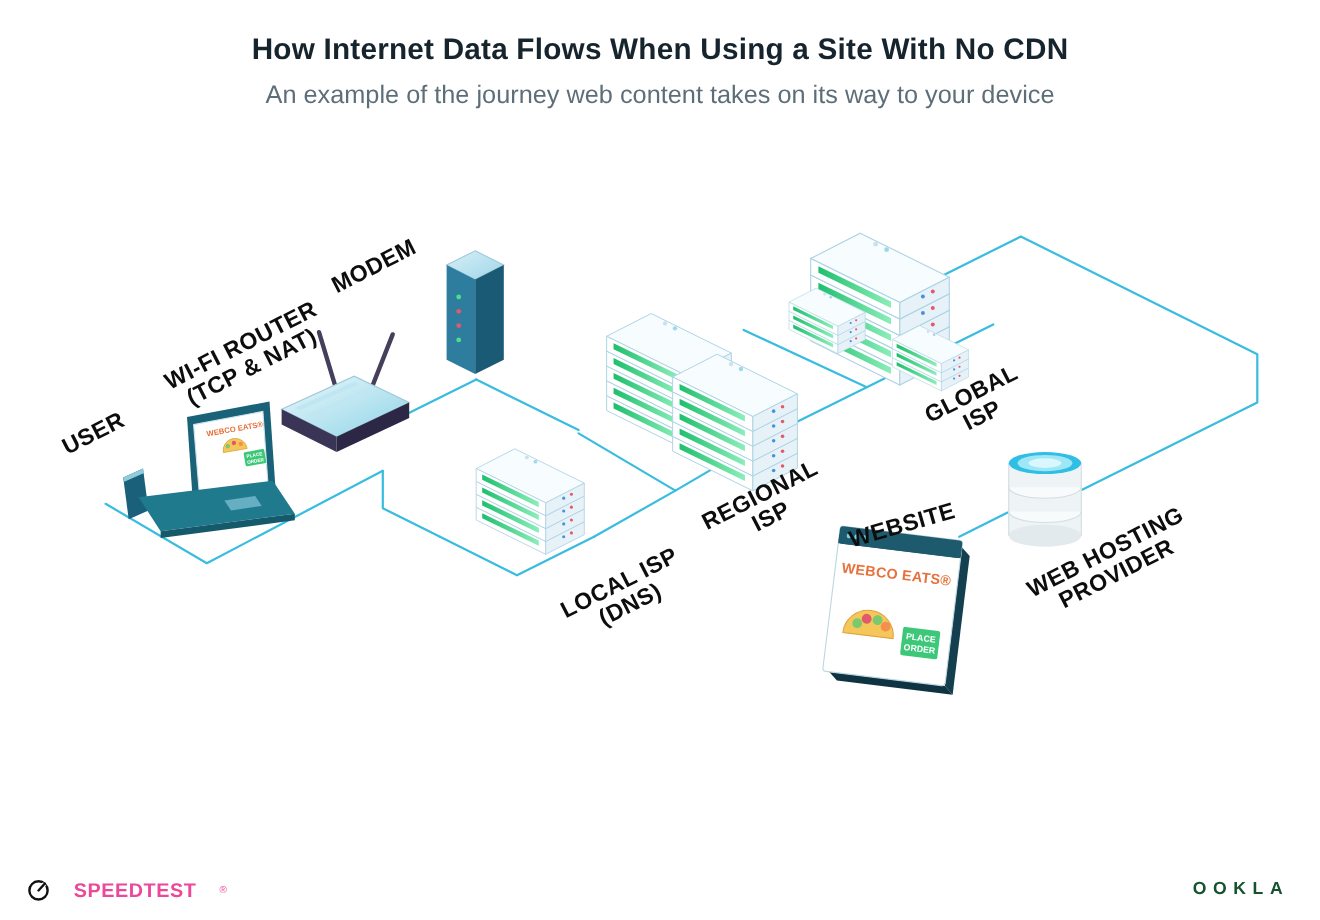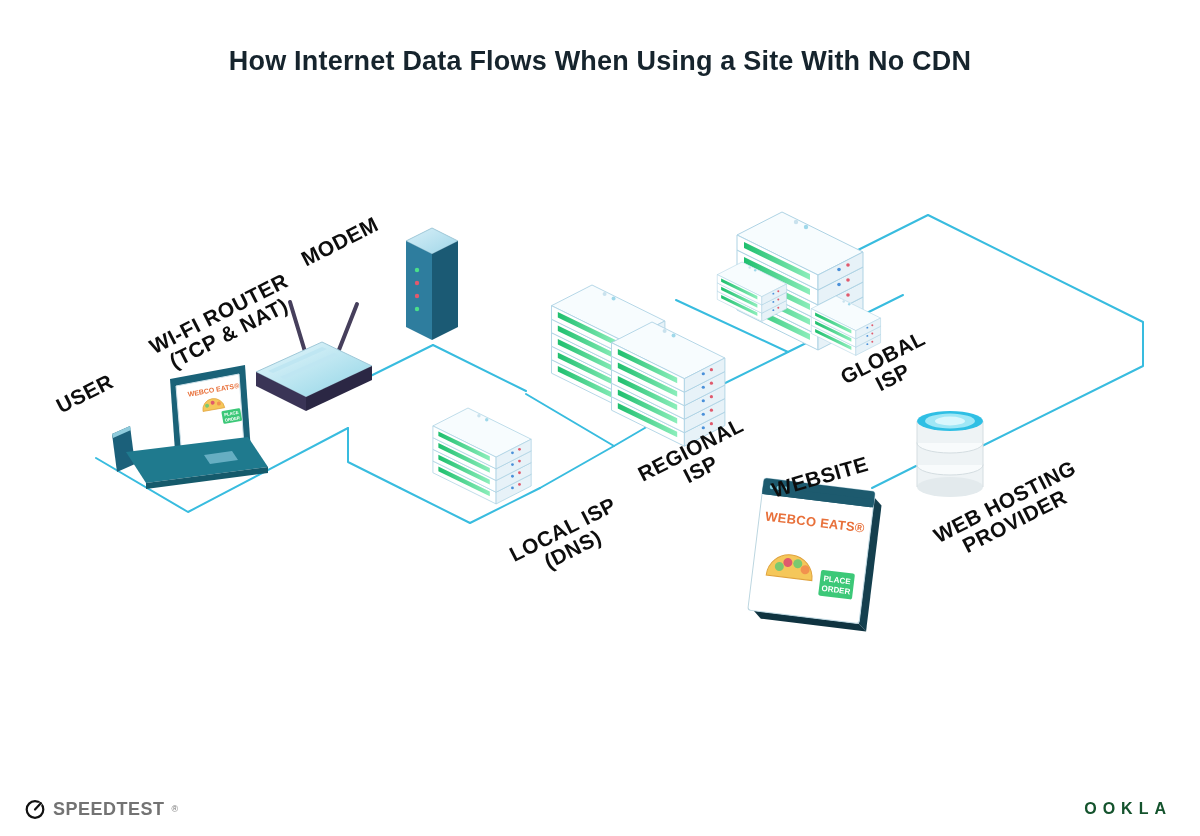--- a/index.html
+++ b/index.html
@@ -1,45 +1,46 @@
 <!DOCTYPE html>
 <html><head>
 <meta charset="utf-8">
 <style>
   html,body{margin:0;padding:0;background:#ffffff;}
   .stage{position:relative;width:1200px;height:836px;background:#ffffff;overflow:hidden;
          font-family:"Liberation Sans", sans-serif;}
   
-  .hdr{position:absolute;top:46px;left:0;width:100%;text-align:center;}
+  .hdr{position:absolute;top:30px;left:0;width:100%;text-align:center;}
   .hdr h1{margin:0 0 12px 0;font-size:27px;font-weight:700;color:#16242d;letter-spacing:.2px;
           font-family:"Liberation Sans", sans-serif;}
   .hdr p{margin:0;font-size:23px;font-weight:400;color:#5d6e78;
          font-family:"Liberation Sans", sans-serif;}
   
   svg.diagram{position:absolute;top:0;left:0;}
   .lbl text{font:700 21px "Liberation Sans", sans-serif;fill:#0d0d0d;text-anchor:middle;letter-spacing:.5px;}
   .conn{fill:none;stroke:#38bcdf;stroke-width:2;stroke-linejoin:round;stroke-linecap:round;}
   .brand-lg{font:700 13px "Liberation Sans", sans-serif;fill:#e8703a;text-anchor:middle;letter-spacing:.3px;}
   .brand-sm{font:700 7px "Liberation Sans", sans-serif;fill:#e8703a;text-anchor:middle;}
   .btn-lg{font:700 8px "Liberation Sans", sans-serif;fill:#ffffff;text-anchor:middle;}
   .btn-sm{font:700 4.3px "Liberation Sans", sans-serif;fill:#ffffff;text-anchor:middle;}
   
   .ftr{position:absolute;left:24px;right:28px;bottom:16px;display:flex;justify-content:space-between;align-items:center;}
-  .speedtest{display:flex;align-items:center;gap:7px;color:#737373;}
+  .speedtest{display:flex;align-items:center;gap:21px;color:#ec4899;}
   .speedtest .word{font-size:18px;font-weight:700;letter-spacing:.5px;}
   .speedtest sup{font-size:9px;font-weight:400;vertical-align:super;}
   .ookla{font-size:16px;font-weight:600;letter-spacing:6px;color:#14532d;}
 </style>
 </head>
 <body>
 
 <div class="stage">
 
   <div class="hdr">
     <h1>How Internet Data Flows When Using a Site With No CDN</h1>
+    <p>An example of the journey web content takes on its way to your device</p>
   </div>
 
   <svg class="diagram" width="1200" height="836" viewBox="0 0 1200 836">
     <defs>
       <linearGradient id="gGreen" x1="0" y1="0" x2="1" y2="0">
         <stop offset="0" stop-color="#1fbf6e"></stop>
           <stop offset="1" stop-color="#8ceebb"></stop>
       </linearGradient>
       <linearGradient id="gRouter" x1="0" y1="0" x2="1" y2="1">
         <stop offset="0" stop-color="#eaf8fc"></stop>

